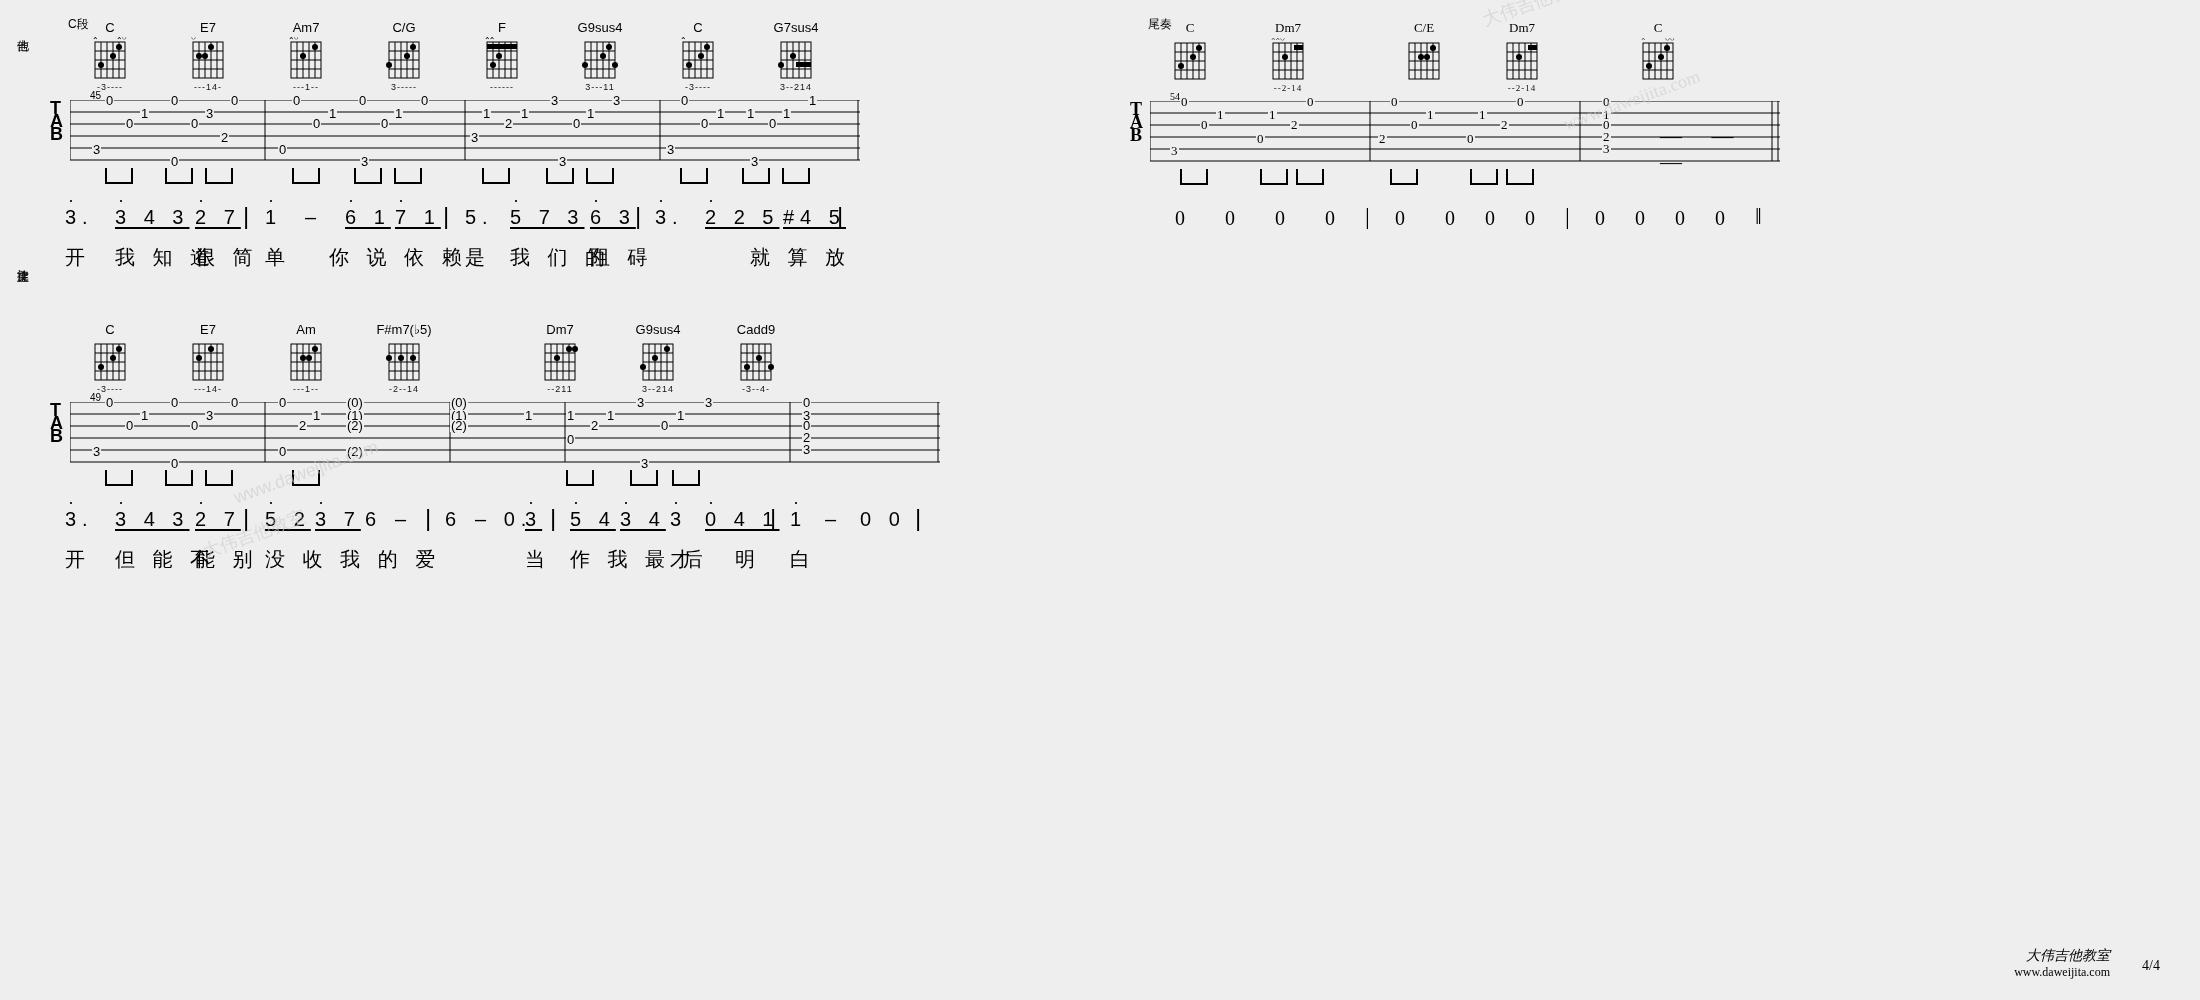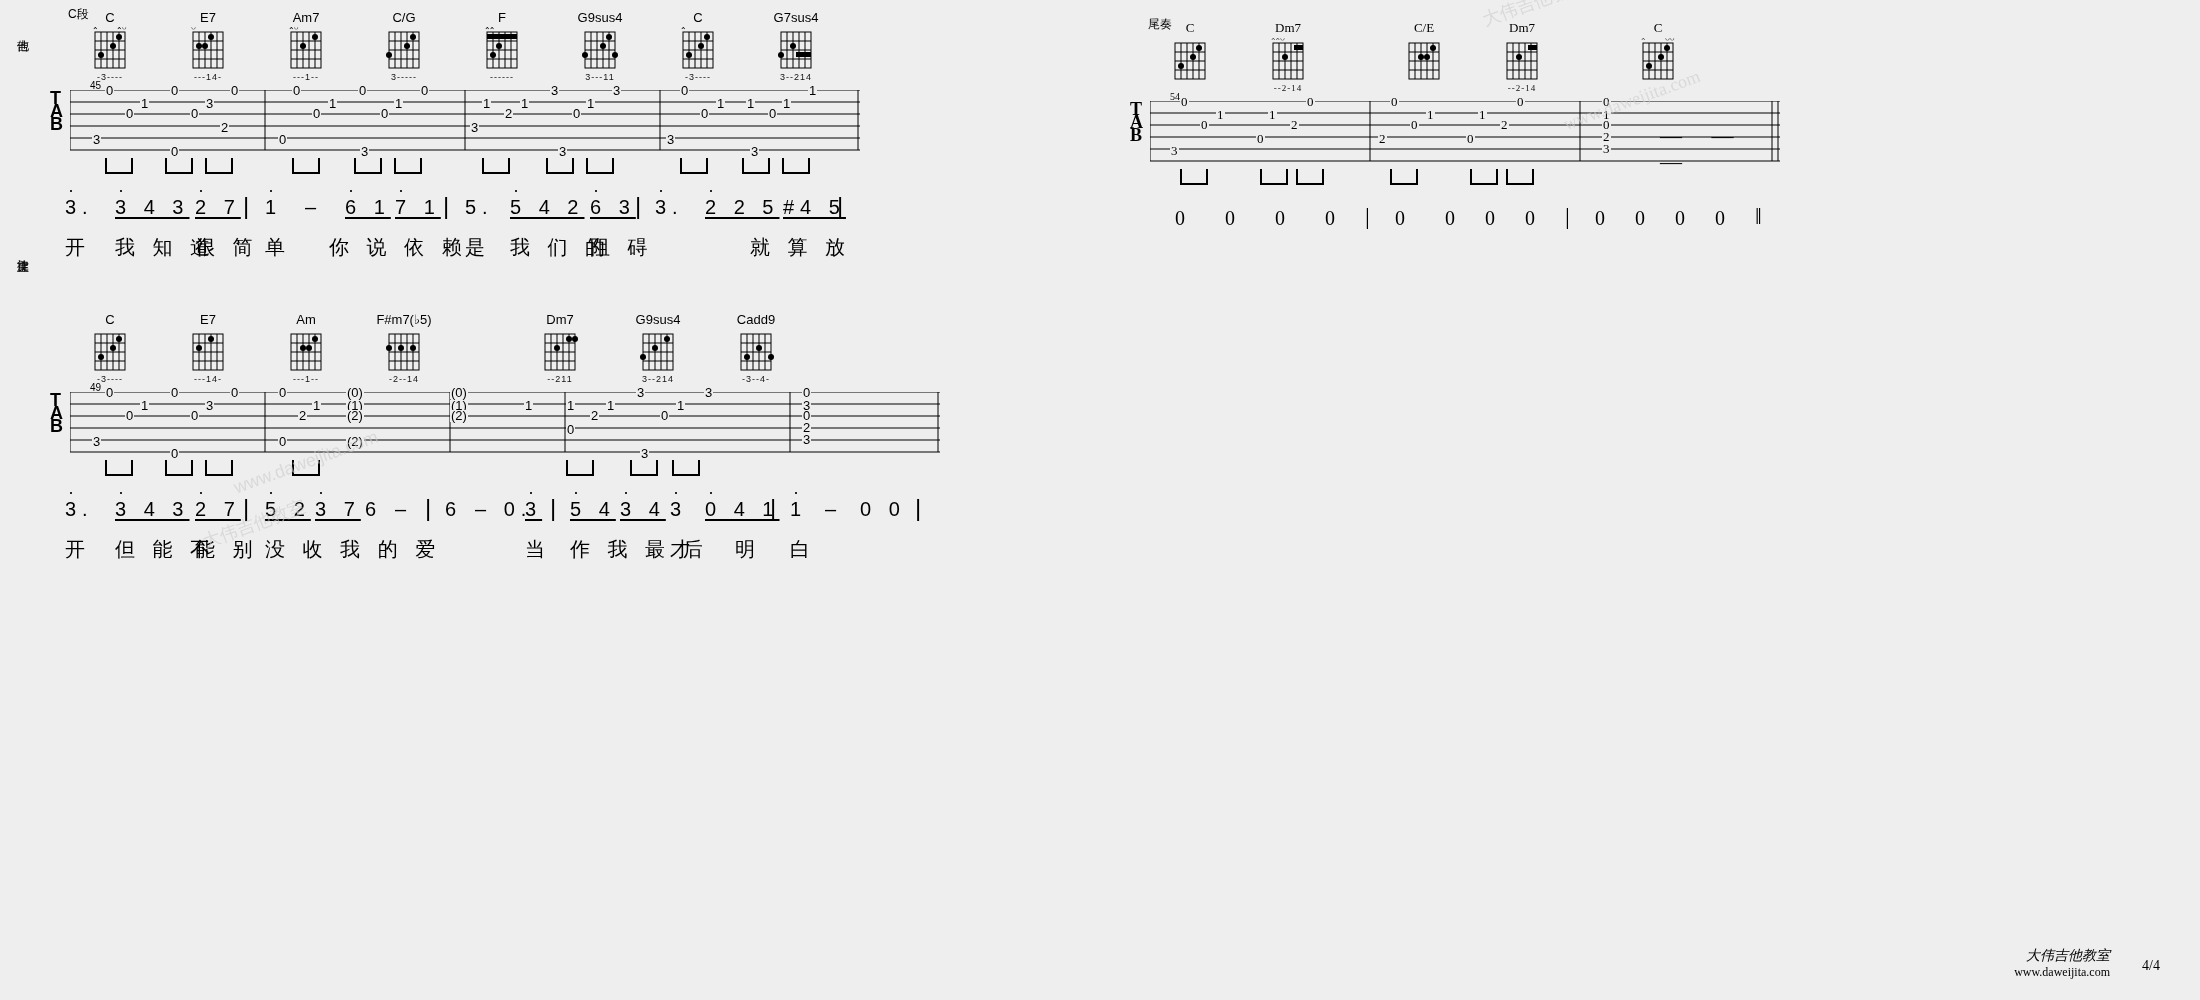--- a/index.html
+++ b/index.html
@@ -64,21 +64,21 @@
 
   .watermark { position:absolute; color:#ccc; font-size:18px; transform:rotate(-20deg); pointer-events:none; opacity:0.6;}
 </style>
 </head>
 <body>
 
 <div class="page page-left">
 
   <div class="track-label">吉他</div>
 
-  <div class="row" style="">
+  <div class="row" style="margin-top:10px;">
     <div class="section-label">C段</div>
 
     <div class="chord-strip">
 
       <div class="chord">
         <div class="name">C</div>
         <svg width="40" height="44">
             <g stroke="#000" stroke-width="1" fill="none">
               <rect x="5" y="5" width="30" height="36"></rect>
               <line x1="5" y1="14" x2="35" y2="14"></line>
@@ -314,21 +314,21 @@
         <span class="jp dot-top" style="left: 0px;">3.</span>
         <span class="jp dot-top ul" style="left: 50px;">3 4 3</span>
         <span class="jp dot-top ul" style="left: 130px;">2 7</span>
         <span class="bar" style="left: 178px;">|</span>
         <span class="jp dot-top" style="left: 200px;">1</span>
         <span class="jp" style="left: 240px;">–</span>
         <span class="jp dot-top ul" style="left: 280px;">6 1</span>
         <span class="jp dot-top ul" style="left: 330px;">7 1</span>
         <span class="bar" style="left: 378px;">|</span>
         <span class="jp" style="left: 400px;">5.</span>
-        <span class="jp dot-top ul" style="left: 445px;">5 4 2</span>
+        <span class="jp dot-top ul" style="left: 445px;">5 7 3</span>
         <span class="jp dot-top ul" style="left: 525px;">6 3</span>
         <span class="bar" style="left: 570px;">|</span>
         <span class="jp dot-top" style="left: 590px;">3.</span>
         <span class="jp dot-top ul" style="left: 640px;">2 2 5</span>
         <span class="jp ul" style="left: 718px;">#4 5</span>
         <span class="bar" style="left: 772px;">|</span>
       </div>
     <div class="lyrics" id="ly0">
         <span class="ly" style="left: 0px;">开</span>
         <span class="ly" style="left: 50px;">我 知 道</span>

